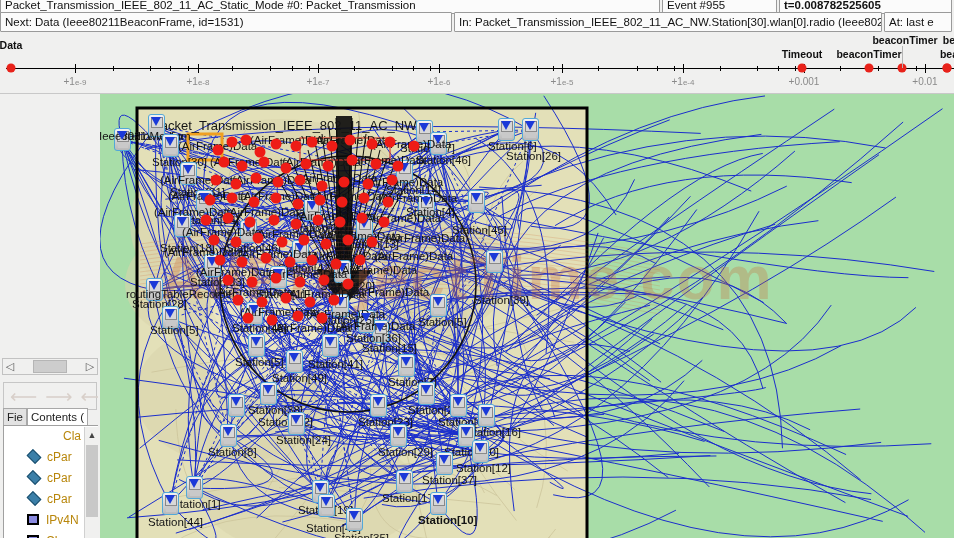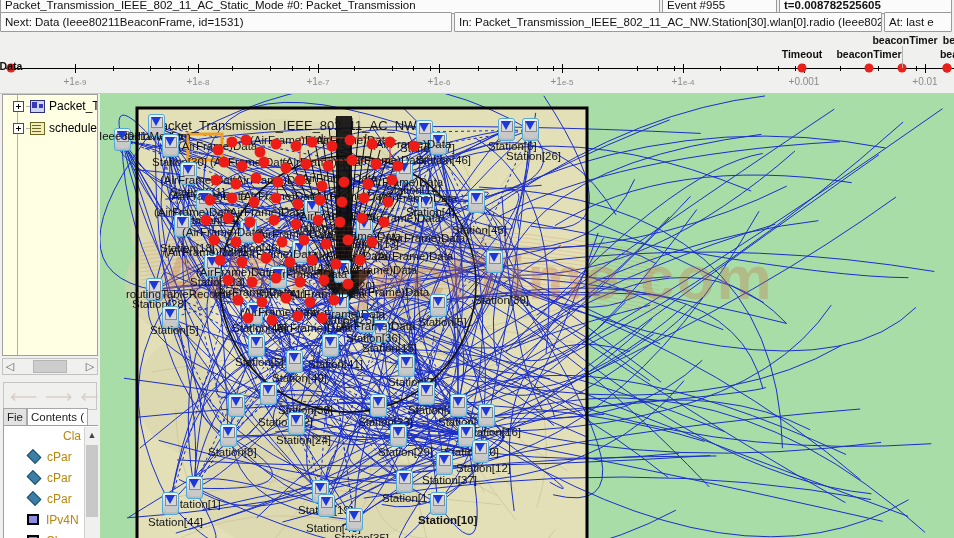--- a/index.html
+++ b/index.html
@@ -292,54 +292,37 @@
         <div class="tlabel" style="left: 804px;">+0.001</div>
         <div class="tick minor" style="left: 840px;"></div>
         <div class="tick minor" style="left: 878px;"></div>
         <div class="tick minor" style="left: 899px;"></div>
         <div class="tick minor" style="left: 916px;"></div>
         <div class="tick major" style="left: 925px;"></div>
         <div class="tlabel" style="left: 925px;">+0.01</div>
       </div>
     <div id="tl-msgs">
         <div class="msgdot" style="left: 11px;"></div>
-        <div class="msglabel" style="left: 11px; top: 28px;">Data</div>
+        <div class="msglabel" style="left: 11px; top: 7px;">Data</div>
         <div class="msgdot" style="left: 802px;"></div>
         <div class="msglabel" style="left: 802px; top: 16px;">Timeout</div>
         <div class="msgdot" style="left: 869px;"></div>
         <div class="msglabel" style="left: 869px; top: 16px;">beaconTimer</div>
         <div class="msgdot" style="left: 902px;"></div>
         <div class="msglabel" style="left: 905px; top: 2px;">beaconTimer</div>
         <div class="msgline" style="left: 902px; top: 14px; height: 22px;"></div>
         <div class="msgdot" style="left: 947px;"></div>
         <div class="msglabel" style="left: 949px; top: 16px;">bea</div>
         <div class="msgdot" style="left: 947px;"></div>
         <div class="msglabel" style="left: 949px; top: 2px;">be</div>
       </div>
   </div>
 
   <div id="leftpanel">
 
-    <div id="objtree">
-      <div class="tguide"></div>
-      <div id="objtree-rows">
-          <div class="tnode">
-            <div class="expander"></div>
-            <div class="tdash"></div>
-            <div class="ticon compound"></div>
-            <div class="tlabel2">Packet_T</div>
-          </div>
-          <div class="tnode">
-            <div class="expander"></div>
-            <div class="tdash"></div>
-            <div class="ticon list"></div>
-            <div class="tlabel2">schedule</div>
-          </div>
-        </div>
-    </div>
 
     <div id="hscroll">
       <div class="sbtn">◁</div>
       <div id="hthumb"></div>
       <div class="sbtn">▷</div>
     </div>
 
     <div id="navbar">
       <span class="navarrow">⟵</span>
       <span class="navarrow">⟶</span>
@@ -878,21 +861,21 @@
         <div class="arrow" style="left: 301px; top: 263px;"></div>
         <div class="nodelbl" style="left: 288px; top: 282px;">Station[7]</div>
         <div class="station" style="left: 318px; top: 288px;"></div>
         <div class="arrow" style="left: 321px; top: 291px;"></div>
         <div class="nodelbl" style="left: 308px; top: 310px;">Station[2]</div>
         <div class="station" style="left: 270px; top: 300px;"></div>
         <div class="arrow" style="left: 273px; top: 303px;"></div>
         <div class="nodelbl" style="left: 258px; top: 322px;">Station[23]</div>
         <div class="station" style="left: 160px; top: 288px;"></div>
         <div class="arrow" style="left: 163px; top: 291px;"></div>
-        <div class="nodelbl" style="left: 148px; top: 310px; margin-left: 30px;">Station[38]</div>
+        <div class="nodelbl" style="left: 148px; top: 310px;">Station[38]</div>
         <div class="station" style="left: 128px; top: 300px;"></div>
         <div class="arrow" style="left: 131px; top: 303px;"></div>
         <div class="nodelbl" style="left: 114px; top: 322px; margin-left: 44px;">Station[22]</div>
         <div class="station" style="left: 120px; top: 330px;"></div>
         <div class="arrow" style="left: 123px; top: 333px;"></div>
         <div class="nodelbl" style="left: 108px; top: 352px;">Station[8]</div>
         <div class="station" style="left: 86px; top: 382px;"></div>
         <div class="arrow" style="left: 89px; top: 385px;"></div>
         <div class="nodelbl" style="left: 72px; top: 404px;">Station[1]</div>
         <div class="station" style="left: 62px; top: 398px;"></div>

